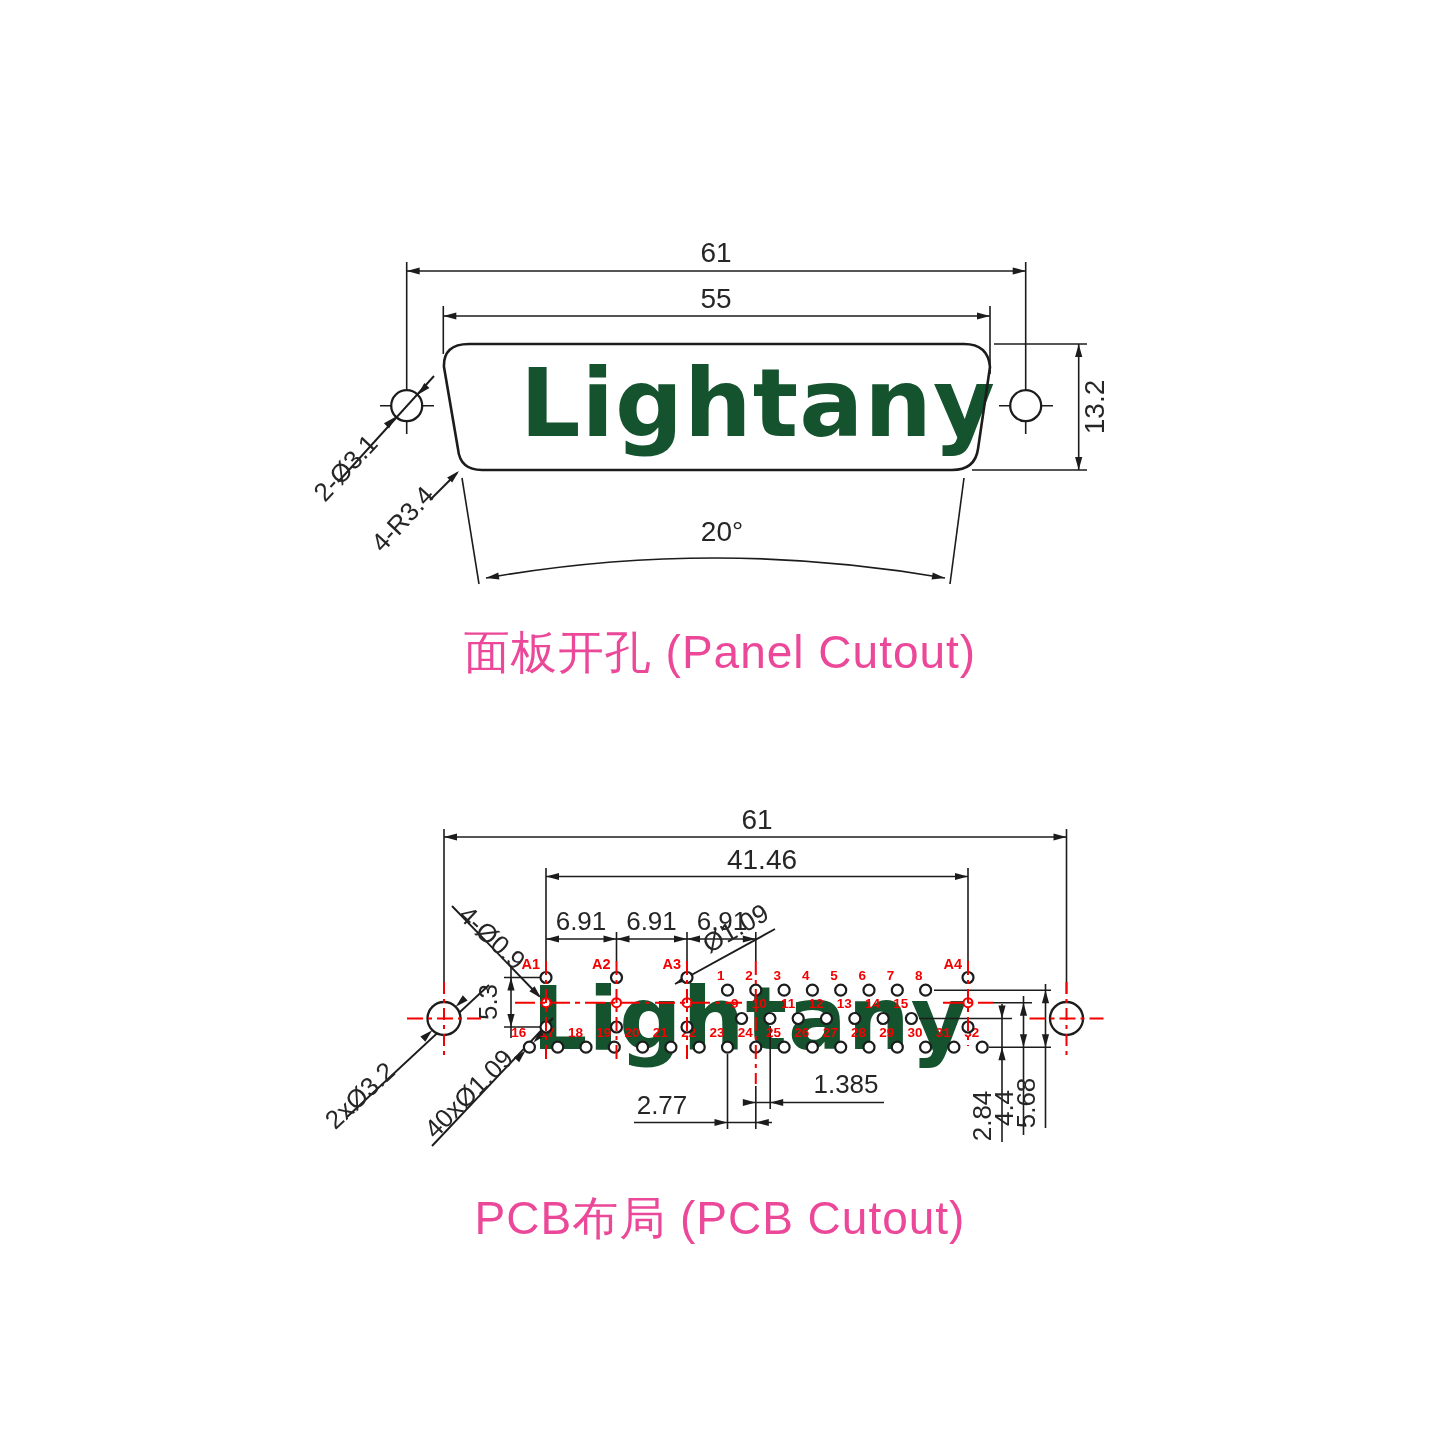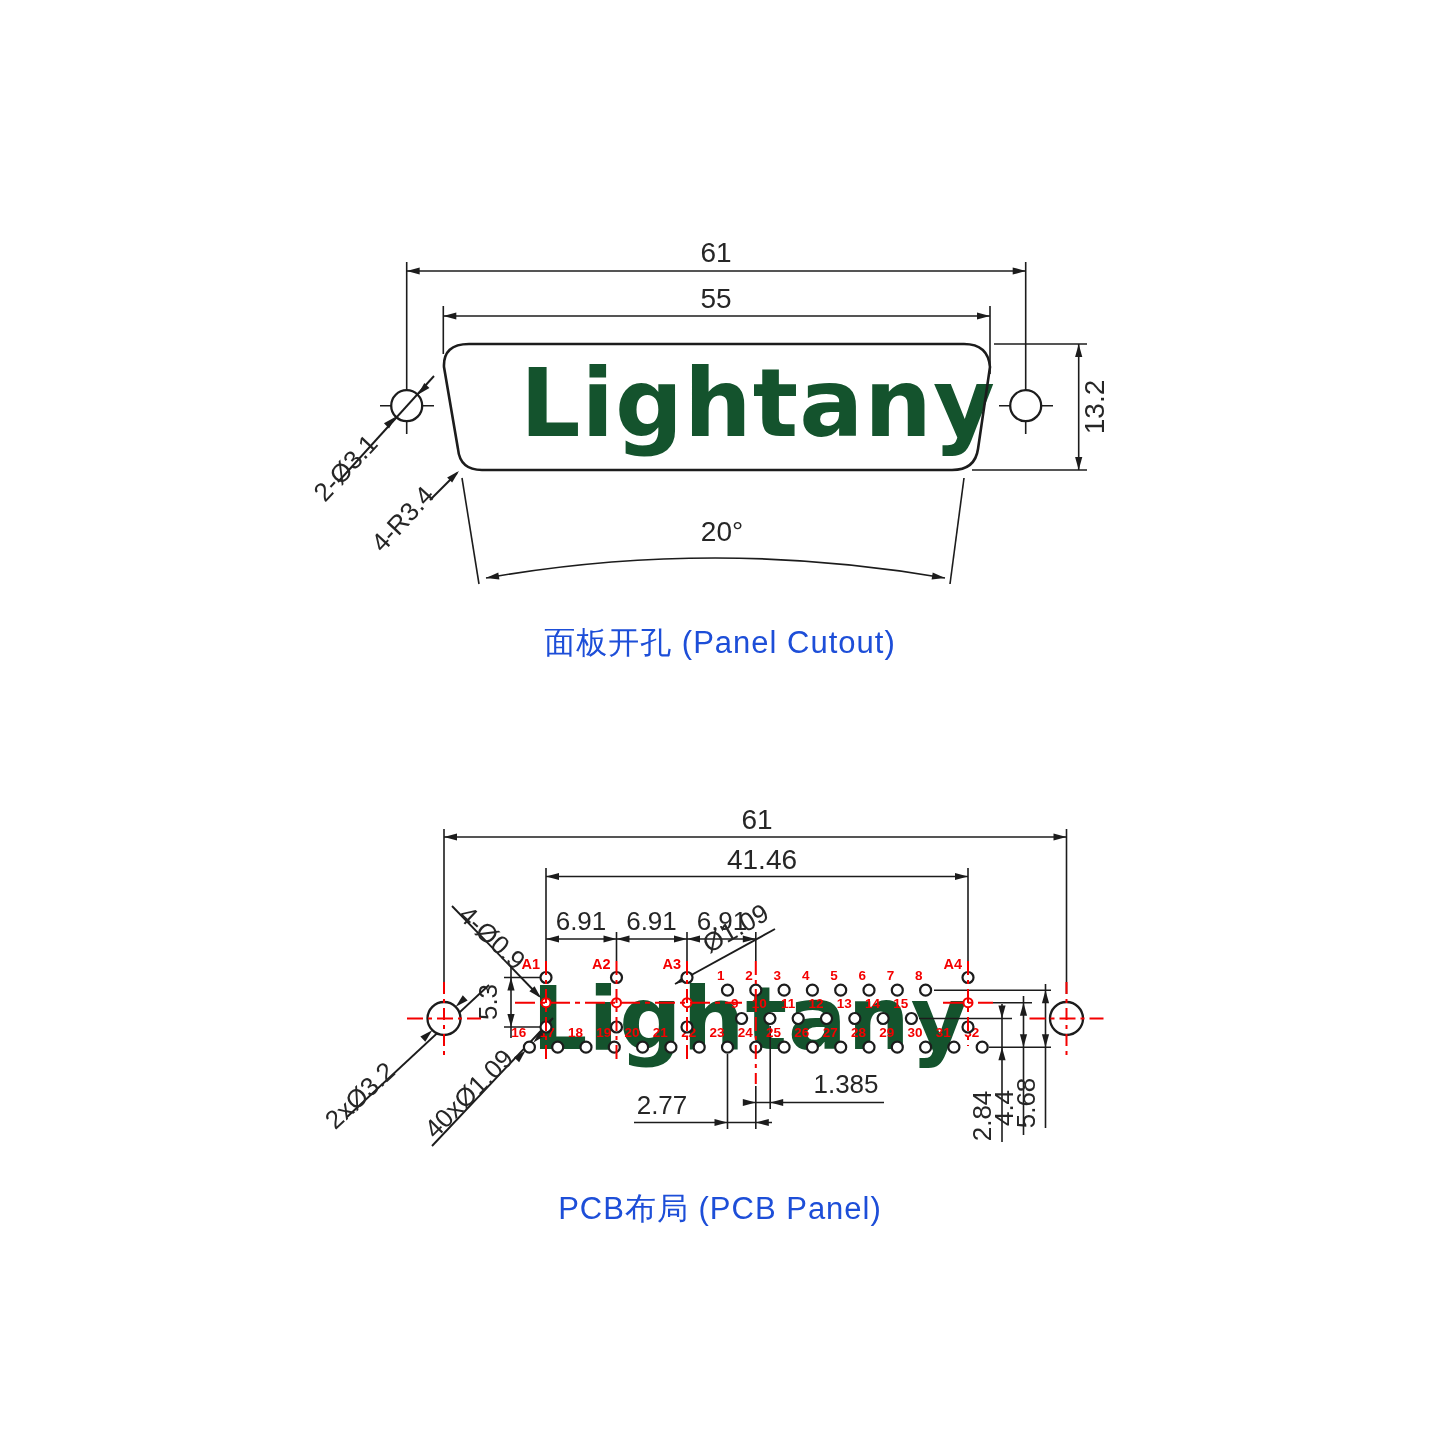--- a/index.html
+++ b/index.html
@@ -2,21 +2,21 @@
 <html><head>
 <meta charset="utf-8">
 <style>
   html,body{margin:0;padding:0;background:#ffffff;}
   #canvas{position:relative;width:1440px;height:1440px;background:#fff;overflow:hidden;
           font-family:"Liberation Sans","DejaVu Sans",sans-serif;}
   .wm{position:absolute;color:#14532d;font-weight:bold;white-space:nowrap;z-index:0;
       font-family:"DejaVu Sans","Liberation Sans",sans-serif;letter-spacing:1px;}
   #wm-top{left:520px;top:348px;font-size:95px;}
   #wm-bottom{left:532px;top:968px;font-size:87px;}
-  .cap{position:absolute;left:0;right:0;text-align:center;color:#1d4ed8;font-size:31px;
+  .cap{position:absolute;left:0;right:0;text-align:center;color:#ec4899;font-size:46px;
        letter-spacing:1px;z-index:2;}
   #panel-caption{top:622px;}
   #pcb-caption{top:1188px;}
   svg{position:absolute;left:0;top:0;z-index:1;}
   .k{stroke:#1c1c1c;stroke-width:1.6;fill:none;}
   .k2{stroke:#1c1c1c;stroke-width:2.6;fill:none;}
   .ld{stroke:#1c1c1c;stroke-width:1.9;fill:none;}
   .kc{stroke:#1c1c1c;stroke-width:2.3;fill:#ffffff;}
   .hole{stroke:#1c1c1c;stroke-width:2.2;fill:#ffffff;}
   .rhole{stroke:#f40000;stroke-width:2;fill:#ffffff;}
@@ -277,14 +277,14 @@
       <line class="rd" x1="943" y1="1002.7" x2="993" y2="1002.7" stroke-dasharray="20 5 5 5"></line>
       <line class="rd" x1="755.8" y1="961" x2="755.8" y2="1084" stroke-dasharray="14 5 4 5"></line>
       <line class="rd" x1="407" y1="1018.5" x2="481" y2="1018.5" stroke-dasharray="16 5 4 5"></line>
       <line class="rd" x1="1029.5" y1="1018.5" x2="1103.5" y2="1018.5" stroke-dasharray="16 5 4 5"></line>
       <line class="rd" x1="444" y1="982" x2="444" y2="1055" stroke-dasharray="12 5 4 5"></line>
       <line class="rd" x1="1066.5" y1="982" x2="1066.5" y2="1055" stroke-dasharray="12 5 4 5"></line>
     </g>
   </svg>
 
   <div class="cap" id="panel-caption">面板开孔 (Panel Cutout)</div>
-  <div class="cap" id="pcb-caption">PCB布局 (PCB Panel)</div>
+  <div class="cap" id="pcb-caption">PCB布局 (PCB Cutout)</div>
 </div>
 
 </body></html>

